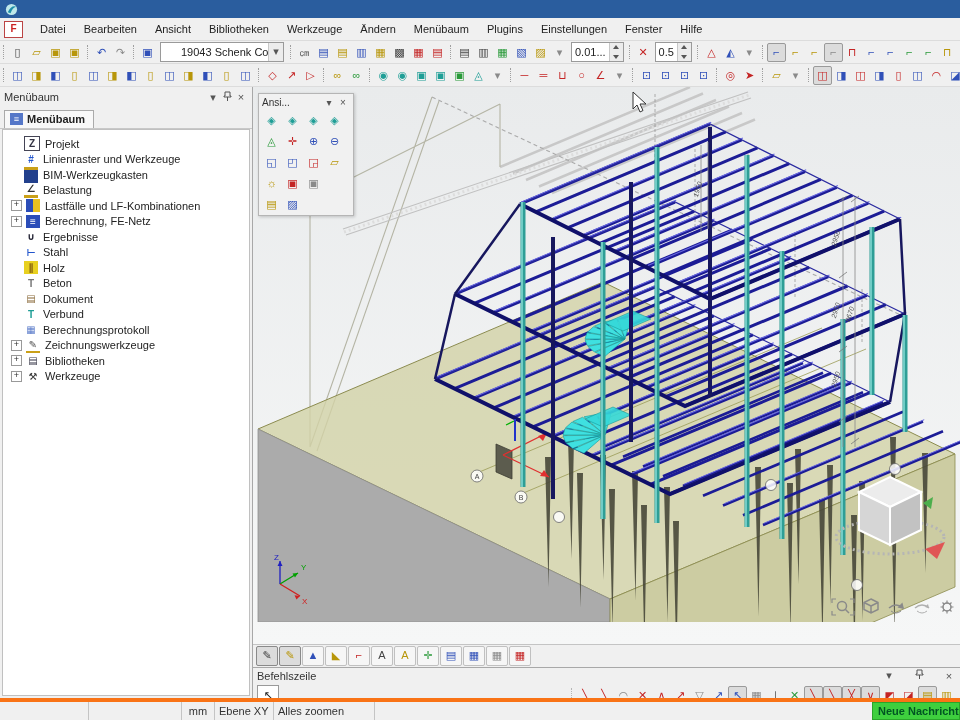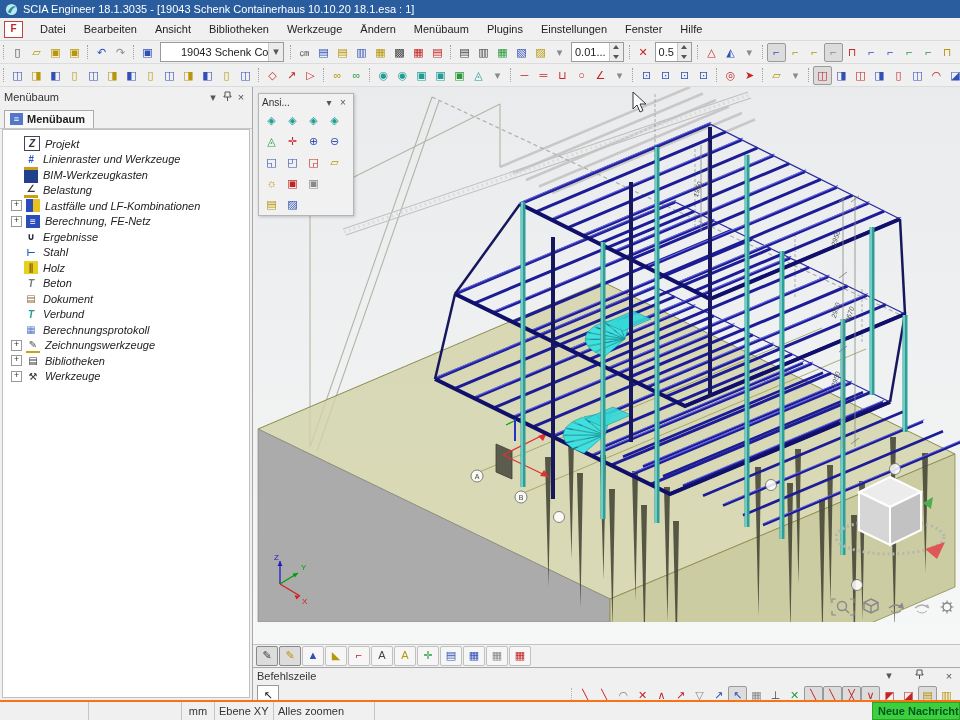--- a/index.html
+++ b/index.html
@@ -33,21 +33,21 @@
   .spinbtns .dn::after{top:3px;border-top:4px solid #555;}
   
   .main{flex:1;display:flex;min-height:0;}
   .leftpanel{width:252px;flex:0 0 252px;background:#f0f0f0;border-right:1px solid #a8a8a8;display:flex;flex-direction:column;}
   .phead{height:20px;display:flex;align-items:center;padding:0 4px;color:#333;}
   .phead .ptitle{flex:1;}
   .pbtn{width:14px;text-align:center;color:#555;cursor:default;}
   .tabrow{height:21px;display:flex;align-items:flex-end;padding-left:4px;border-bottom:1px solid #c8c8c8;}
   .tab{display:flex;align-items:center;background:#f8f8f8;border:1px solid #aaa;border-bottom:none;padding:2px 8px 3px 5px;font-weight:bold;}
   .tabico{width:13px;height:12px;background:#5577c8;color:#fff;font-size:9px;line-height:12px;text-align:center;margin-right:4px;}
-  .treewrap{flex:1;background:#fff;border:1px solid #c0c0c0;margin:0 2px 2px 2px;padding:6px 0 0 8px;overflow:hidden;font-style:italic;}
+  .treewrap{flex:1;background:#fff;border:1px solid #c0c0c0;margin:0 2px 2px 2px;padding:6px 0 0 8px;overflow:hidden;}
   .trow{height:15.5px;display:flex;align-items:center;cursor:default;}
   .exp{width:9px;height:9px;border:1px solid #999;background:#fff;font-size:9px;line-height:7px;text-align:center;color:#333;margin-right:4px;flex:0 0 9px;}
   .exp-sp{width:13px;flex:0 0 13px;}
   .ti{width:14px;height:13px;flex:0 0 14px;margin-right:5px;font-size:10px;line-height:13px;text-align:center;font-weight:bold;}
   .ti-projekt{border:1px solid #445;color:#334;background:#fff}.ti-projekt::before{content:"Z"}
   .ti-raster{color:#2255cc}.ti-raster::before{content:"#"}
   .ti-bim{background:#22408c;border-top:3px solid #caa018}
   .ti-struktur{border:1px solid #888;background:linear-gradient(#fff,#ccc)}
   .ti-belastung{color:#333;border-bottom:3px solid #caa018}.ti-belastung::before{content:"∠"}
   .ti-lastf{background:linear-gradient(90deg,#2b4db8 50%,#e8c020 50%)}
@@ -77,37 +77,36 @@
   
   .cmdpanel{height:61px;flex:0 0 61px;background:#f0f0f0;border-top:1px solid #a8a8a8;display:flex;flex-direction:column;}
   .cmdhead{height:17px;display:flex;align-items:center;padding:0 4px;color:#333;gap:16px;}
   .cmdhead .ptitle{flex:1;}
   .cmdtools{height:24px;display:flex;align-items:center;padding:0 4px;}
   .cursorbtn{width:20px;height:19px;background:#fff;border:1px solid #9a9a9a;text-align:center;line-height:18px;color:#222;}
   .cmdspacer{flex:1;}
   .cmdtools .strip::before{border-left-color:#b5b5b5;}
   .cmdinput{height:20px;background:#fff;border:1px solid #9a9a9a;margin:0 2px 2px 2px;display:flex;align-items:center;padding-left:4px;color:#222;}
   
-  .statusbar{height:18px;flex:0 0 18px;background:#f0f0f0;border-top:2px solid #f97316;display:flex;align-items:center;font-size:11px;color:#333;}
+  .statusbar{height:18px;flex:0 0 18px;background:#f0f0f0;border-top:4px solid #f97316;display:flex;align-items:center;font-size:11px;color:#333;}
   .scell{height:100%;display:flex;align-items:center;padding:0 4px;border-right:1px solid #c4c4c4;overflow:hidden;white-space:nowrap;}
   .sc1{width:80px}.sc2{width:84px}.sc3{width:24px;justify-content:center}.sc4{width:50px}.sc5{width:92px}
   .sflex{flex:1;border-right:none;}
   .badge{height:16px;line-height:16px;padding:0 5px;color:#073;color:#052;background:#3ecf3e;border:1px solid #2aa52a;font-weight:bold;overflow:hidden;white-space:nowrap;width:76px;}
 </style>
 </head>
 <body>
 
 <div class="window">
 
   <div class="titlebar">
     <svg class="logo" viewBox="0 0 14 14">
       <circle cx="7" cy="7" r="6" fill="#bfe8ea"></circle>
       <path d="M3,10 Q7,2 12,4 Q8,5 6,11 Z" fill="#1f8fa8"></path>
     </svg>
-    <span>SCIA Engineer 18.1.3035 - [19043 Schenk Containerhaus 10.10.20 18.1.esa : 1]</span>
   </div>
 
   <div class="menubar">
     <span class="appico">F</span>
     <span class="menu-item">Datei</span>
     <span class="menu-item">Bearbeiten</span>
     <span class="menu-item">Ansicht</span>
     <span class="menu-item">Bibliotheken</span>
     <span class="menu-item">Werkzeuge</span>
     <span class="menu-item">Ändern</span>

